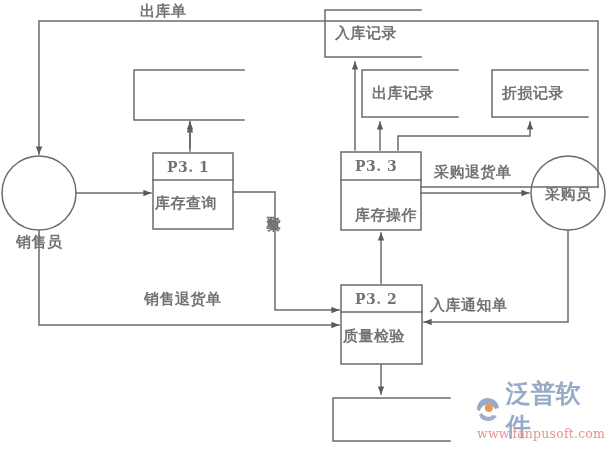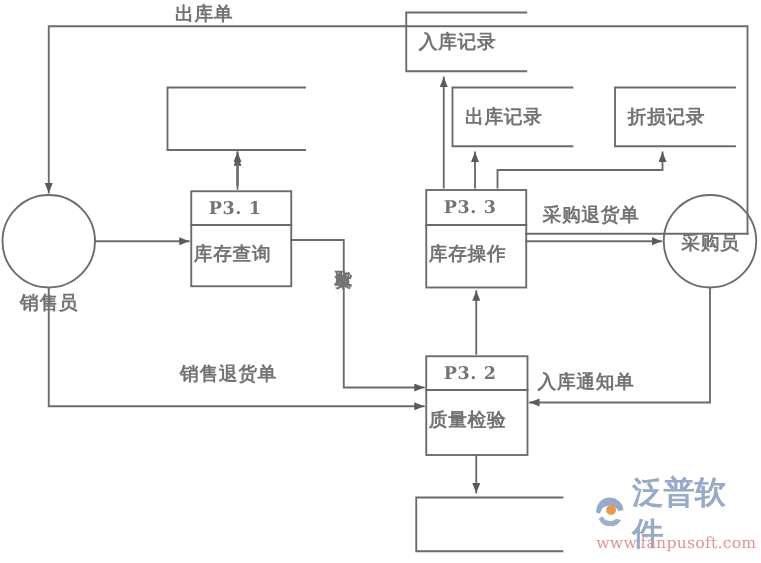--- a/index.html
+++ b/index.html
@@ -179,21 +179,21 @@
     </g>
   </svg>
 
   <div class="lbl cn" style="left:16px; top:185px;margin-top:48px;">销售员</div>
   <div class="lbl cn" style="left:545px; top:185px;">采购员</div>
 
   <div class="lbl pid" style="left:167px; top:159px;">P3. 1</div>
   <div class="lbl cn" style="left:155px; top:194px;">库存查询</div>
 
   <div class="lbl pid" style="left:355px; top:158px;">P3. 3</div>
-  <div class="lbl cn" style="left:343px; top:194px;">库存操作</div>
+  <div class="lbl cn" style="left:343px; top:206px;padding-left:12px;">库存操作</div>
 
   <div class="lbl pid" style="left:355px; top:291px;">P3. 2</div>
   <div class="lbl cn" style="left:343px; top:327px;">质量检验</div>
 
   <div class="lbl cn" style="left:335px; top:24px;">入库记录</div>
   <div class="lbl cn" style="left:372px; top:84px;">出库记录</div>
   <div class="lbl cn" style="left:502px; top:84px;">折损记录</div>
 
   <div class="lbl cn" style="left:140px; top:2px;">出库单</div>
   <div class="lbl cn" style="left:434px; top:163px;">采购退货单</div>

